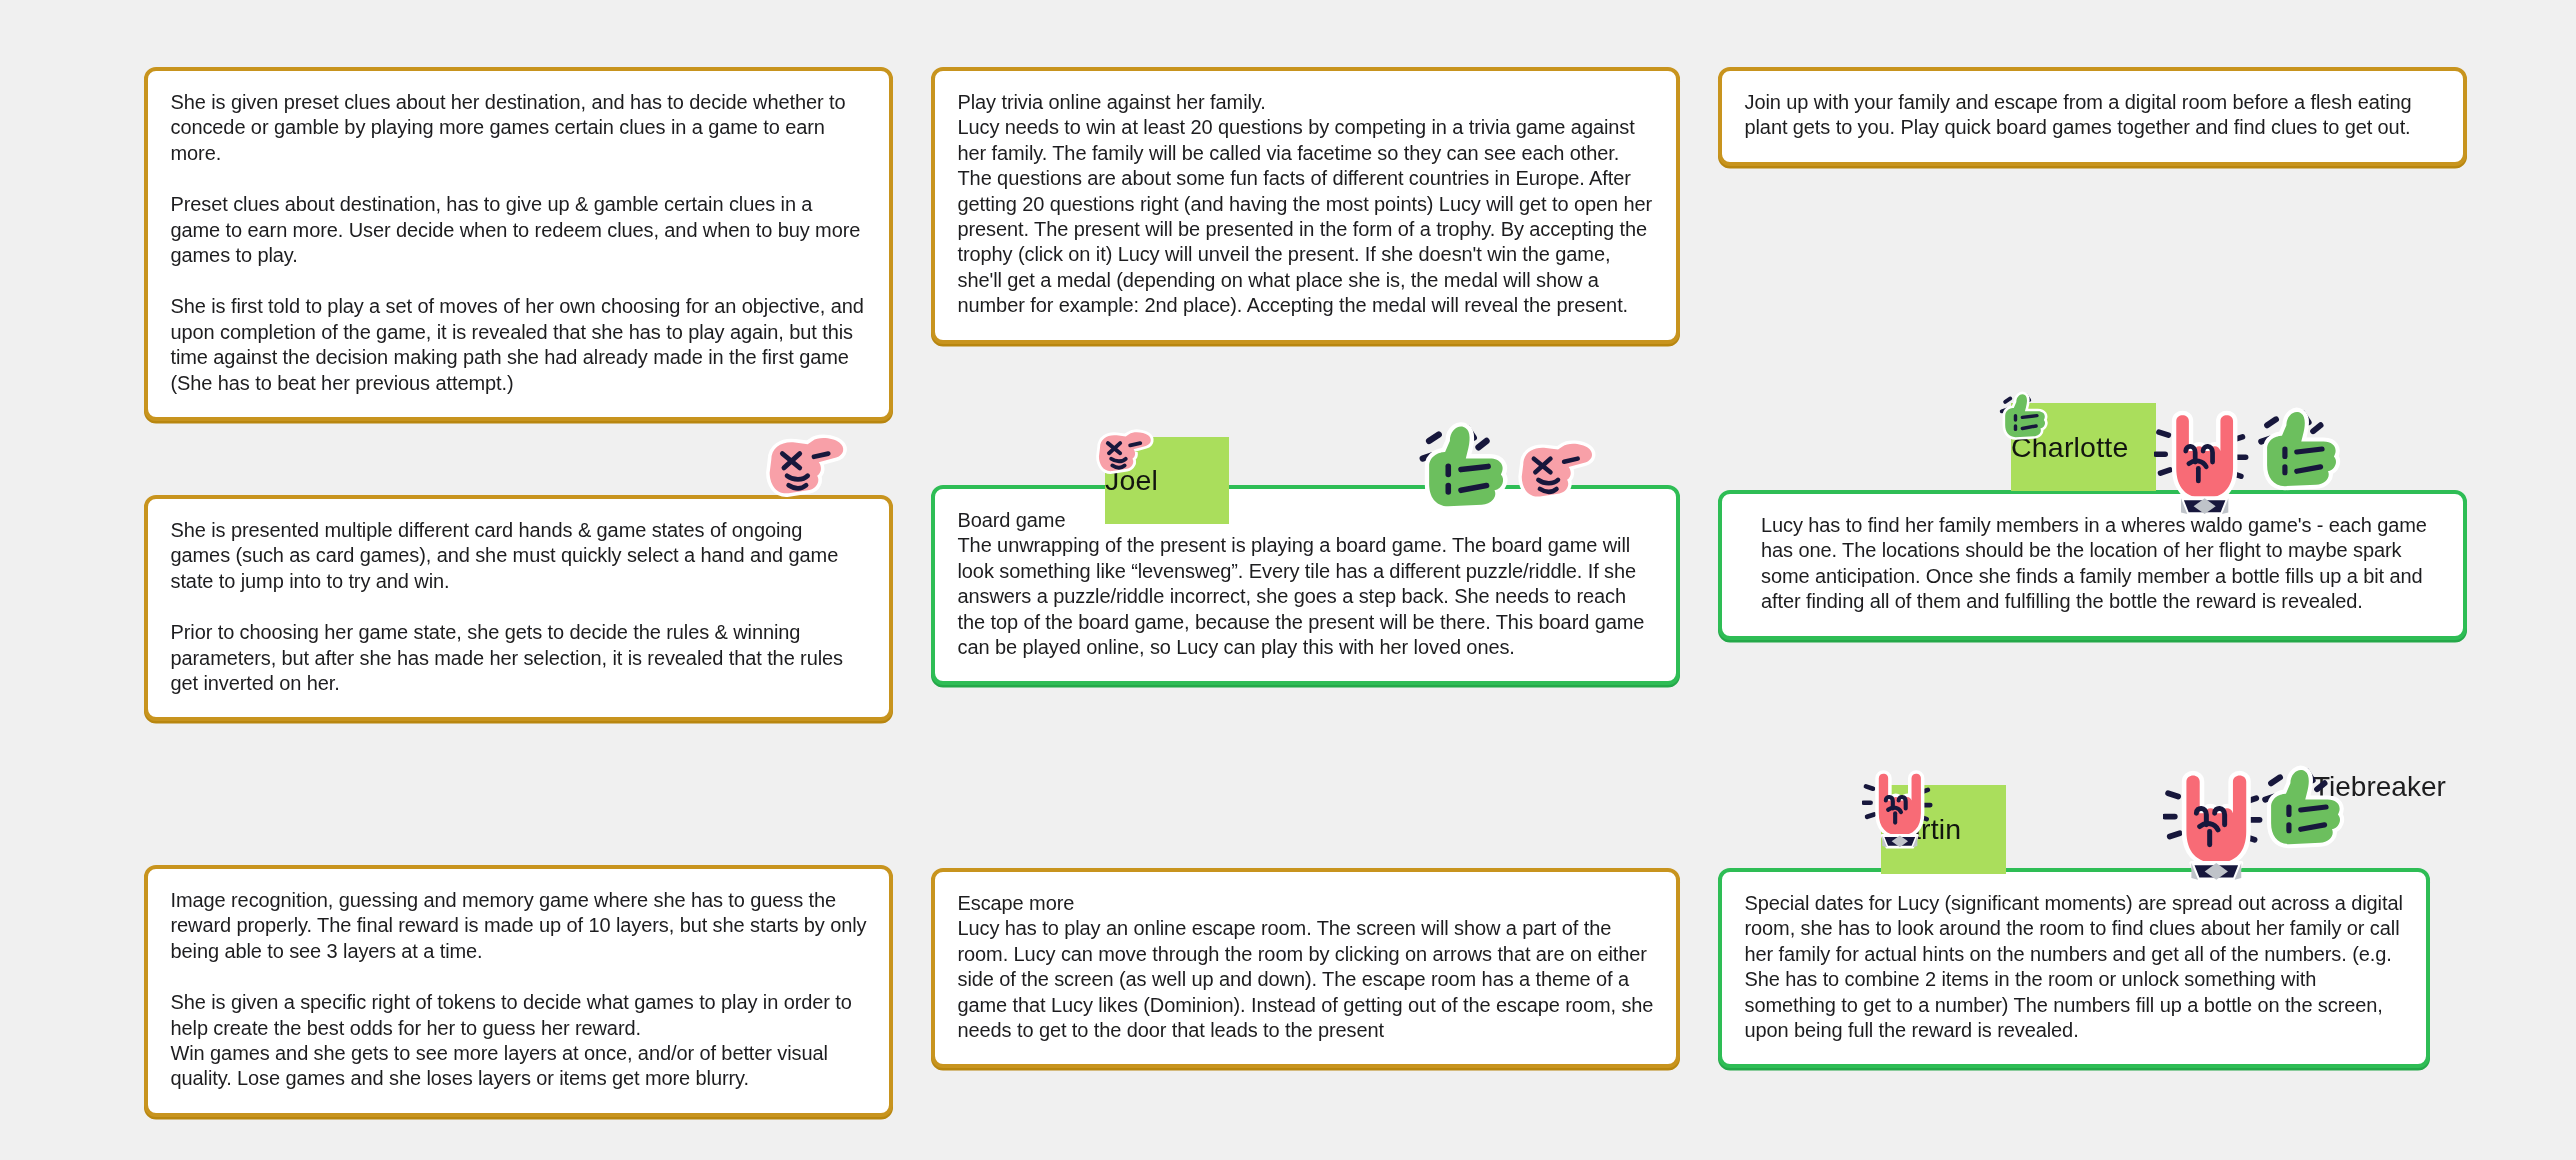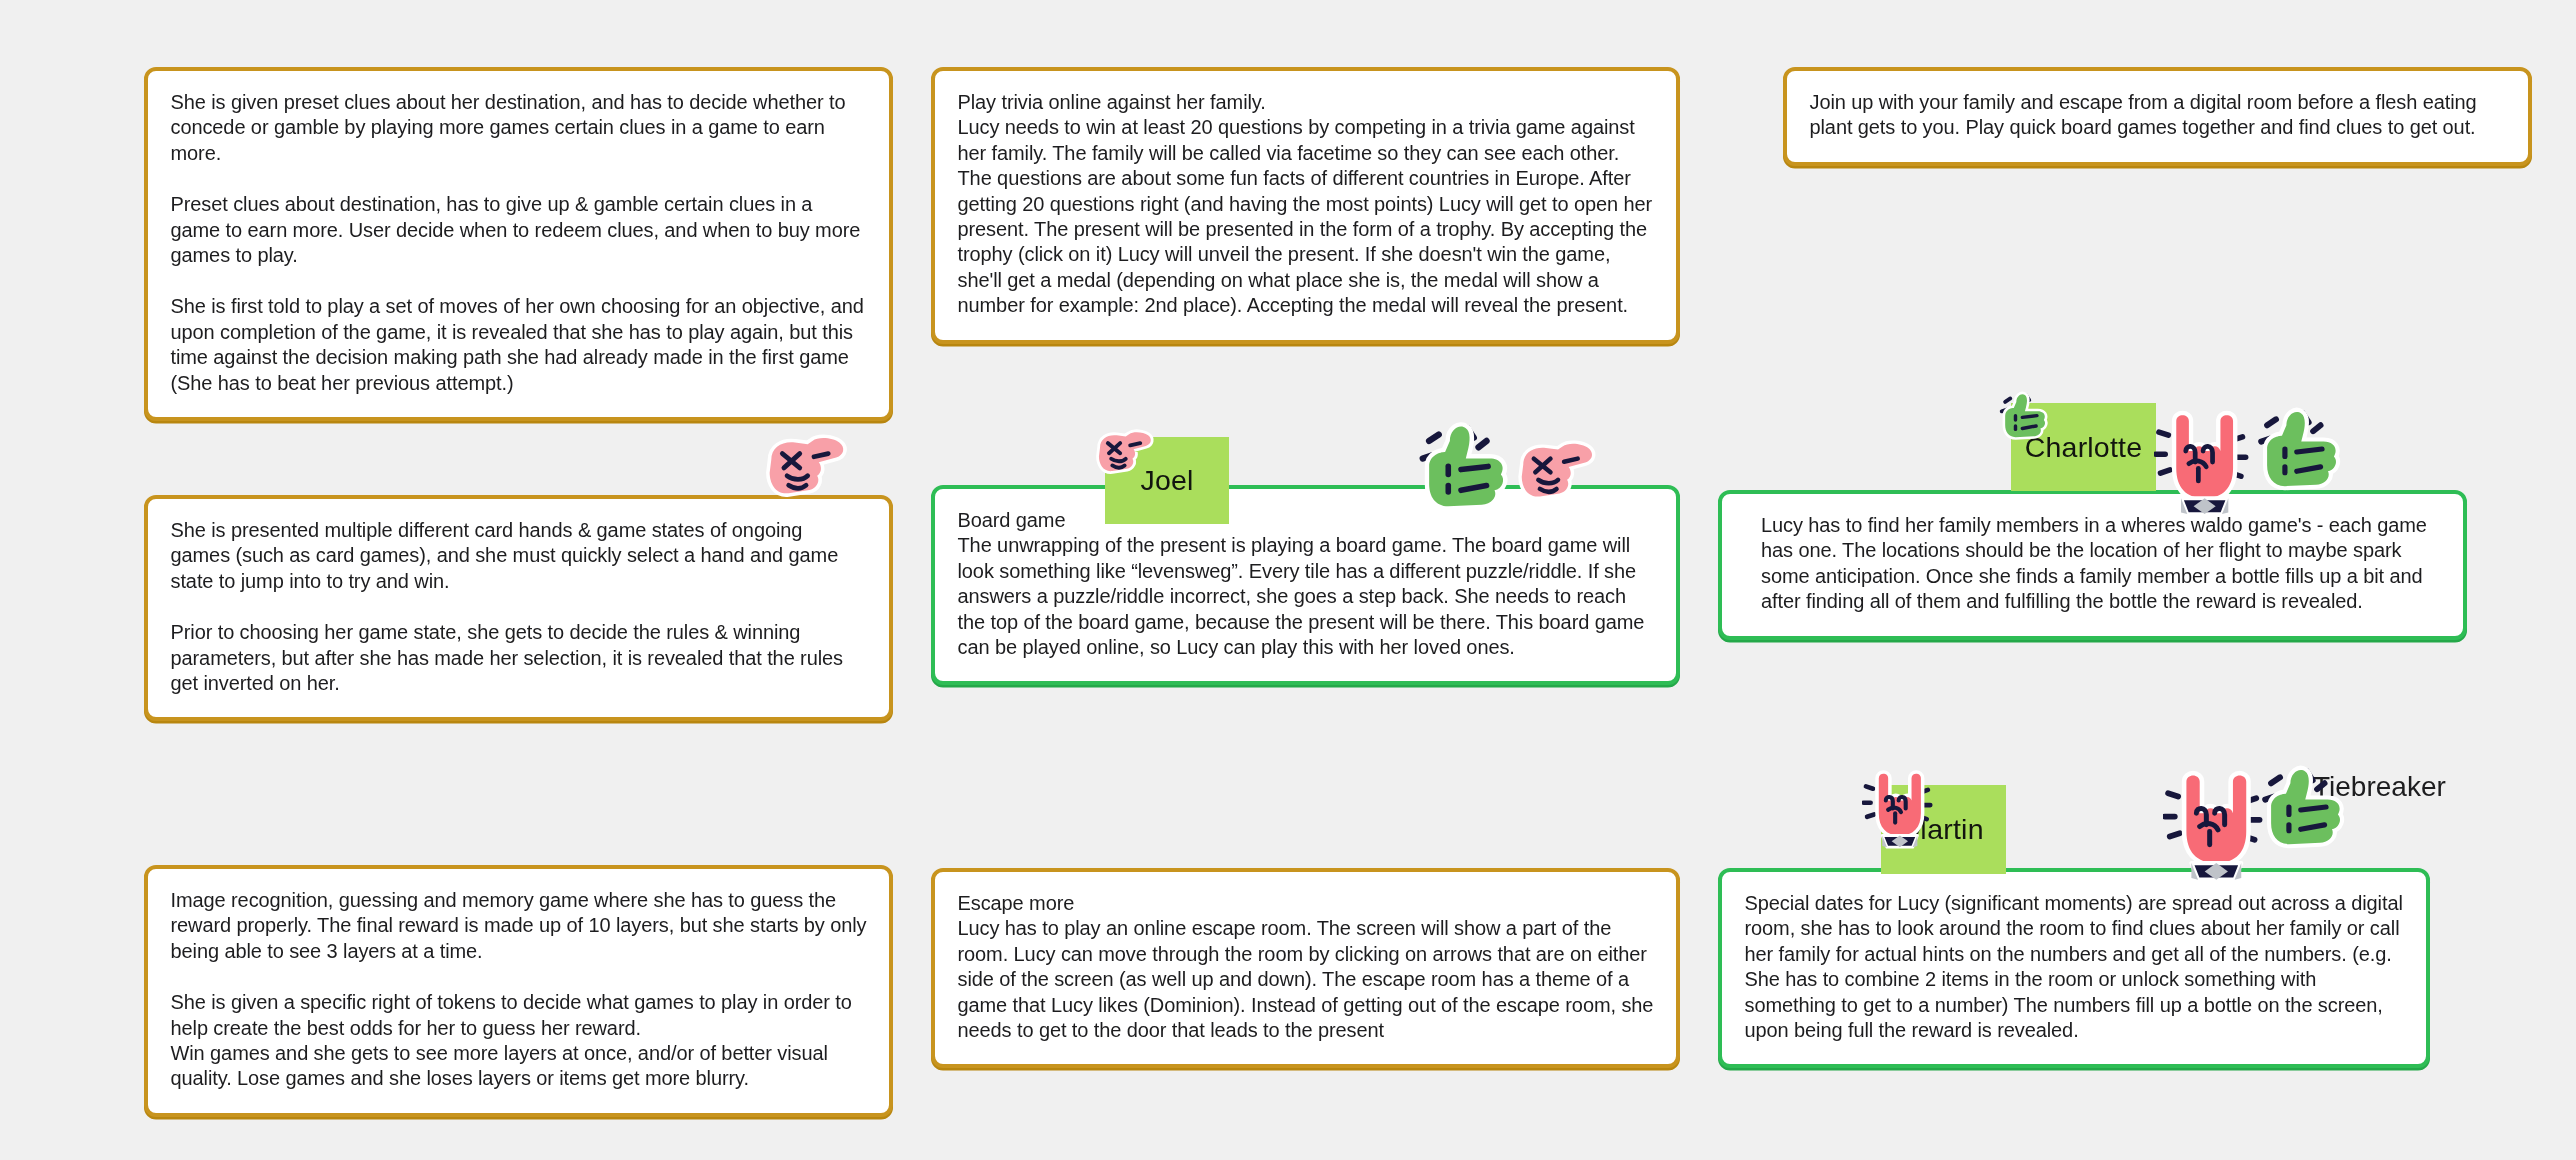--- a/index.html
+++ b/index.html
@@ -49,21 +49,21 @@
   .card p.tight {
     margin-top: 0;
   }
 
   
   .sticky {
     position: absolute;
     background: #aade5c;
     display: flex;
     align-items: center;
-    justify-content: center;
+    justify-content: flex-start;
     color: #12150f;
     font-size: 28.5px;
     letter-spacing: 0.2px;
   }
 
   
   .plain-label {
     position: absolute;
     color: #1d1d1f;
     font-size: 28px;
@@ -85,21 +85,21 @@
     <p>She is given preset clues about her destination, and has to decide whether to concede or gamble by playing more games certain clues in a game to earn more.</p>
     <p class="gap">Preset clues about destination, has to give up &amp; gamble certain clues in a game to earn more. User decide when to redeem clues, and when to buy more games to play.</p>
     <p class="gap">She is first told to play a set of moves of her own choosing for an objective, and upon completion of the game, it is revealed that she has to play again, but this time against the decision making path she had already made in the first game (She has to beat her previous attempt.)</p>
   </div>
 
   <div class="card gold" style="left:931px; top:67px; width:749px;">
     <p>Play trivia online against her family.</p>
     <p class="tight">Lucy needs to win at least 20 questions by competing in a trivia game against her family. The family will be called via facetime so they can see each other. The questions are about some fun facts of different countries in Europe. After getting 20 questions right (and having the most points) Lucy will get to open her present. The present will be presented in the form of a trophy. By accepting the trophy (click on it) Lucy will unveil the present. If she doesn't win the game, she'll get a medal (depending on what place she is, the medal will show a number for example: 2nd place). Accepting the medal will reveal the present.</p>
   </div>
 
-  <div class="card gold" style="left:1783px; top:67px; width:749px;">
+  <div class="card gold" style="left:1718px; top:67px; width:749px;">
     <p>Join up with your family and escape from a digital room before a flesh eating plant gets to you. Play quick board games together and find clues to get out.</p>
   </div>
 
   <div class="card green" style="left:931px; top:485px; width:749px;">
     <p>Board game</p>
     <p class="tight">The unwrapping of the present is playing a board game. The board game will look something like “levensweg”. Every tile has a different puzzle/riddle. If she answers a puzzle/riddle incorrect, she goes a step back. She needs to reach the top of the board game, because the present will be there. This board game can be played online, so Lucy can play this with her loved ones.</p>
   </div>
 
   <div class="card gold" style="left:144px; top:495px; width:749px;">
     <p>She is presented multiple different card hands &amp; game states of ongoing games (such as card games), and she must quickly select a hand and game state to jump into to try and win.</p>

